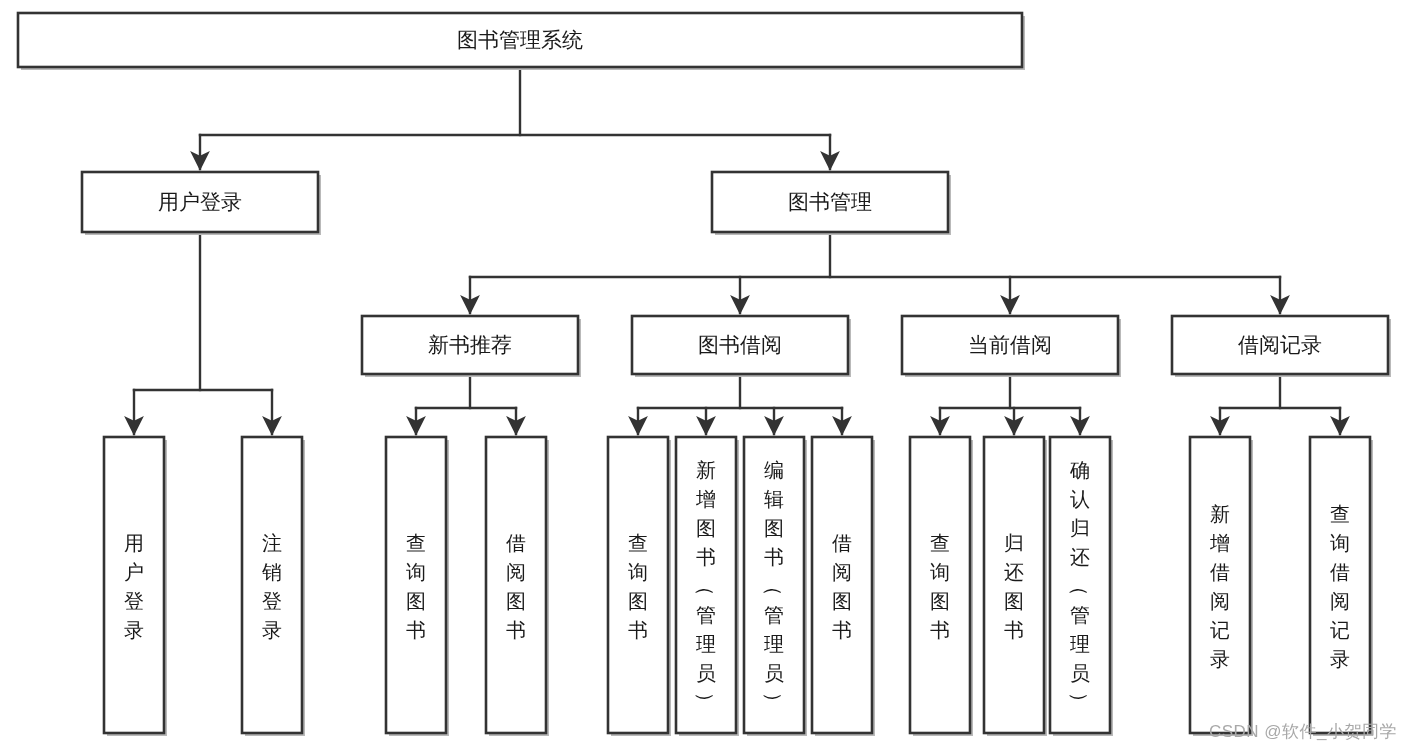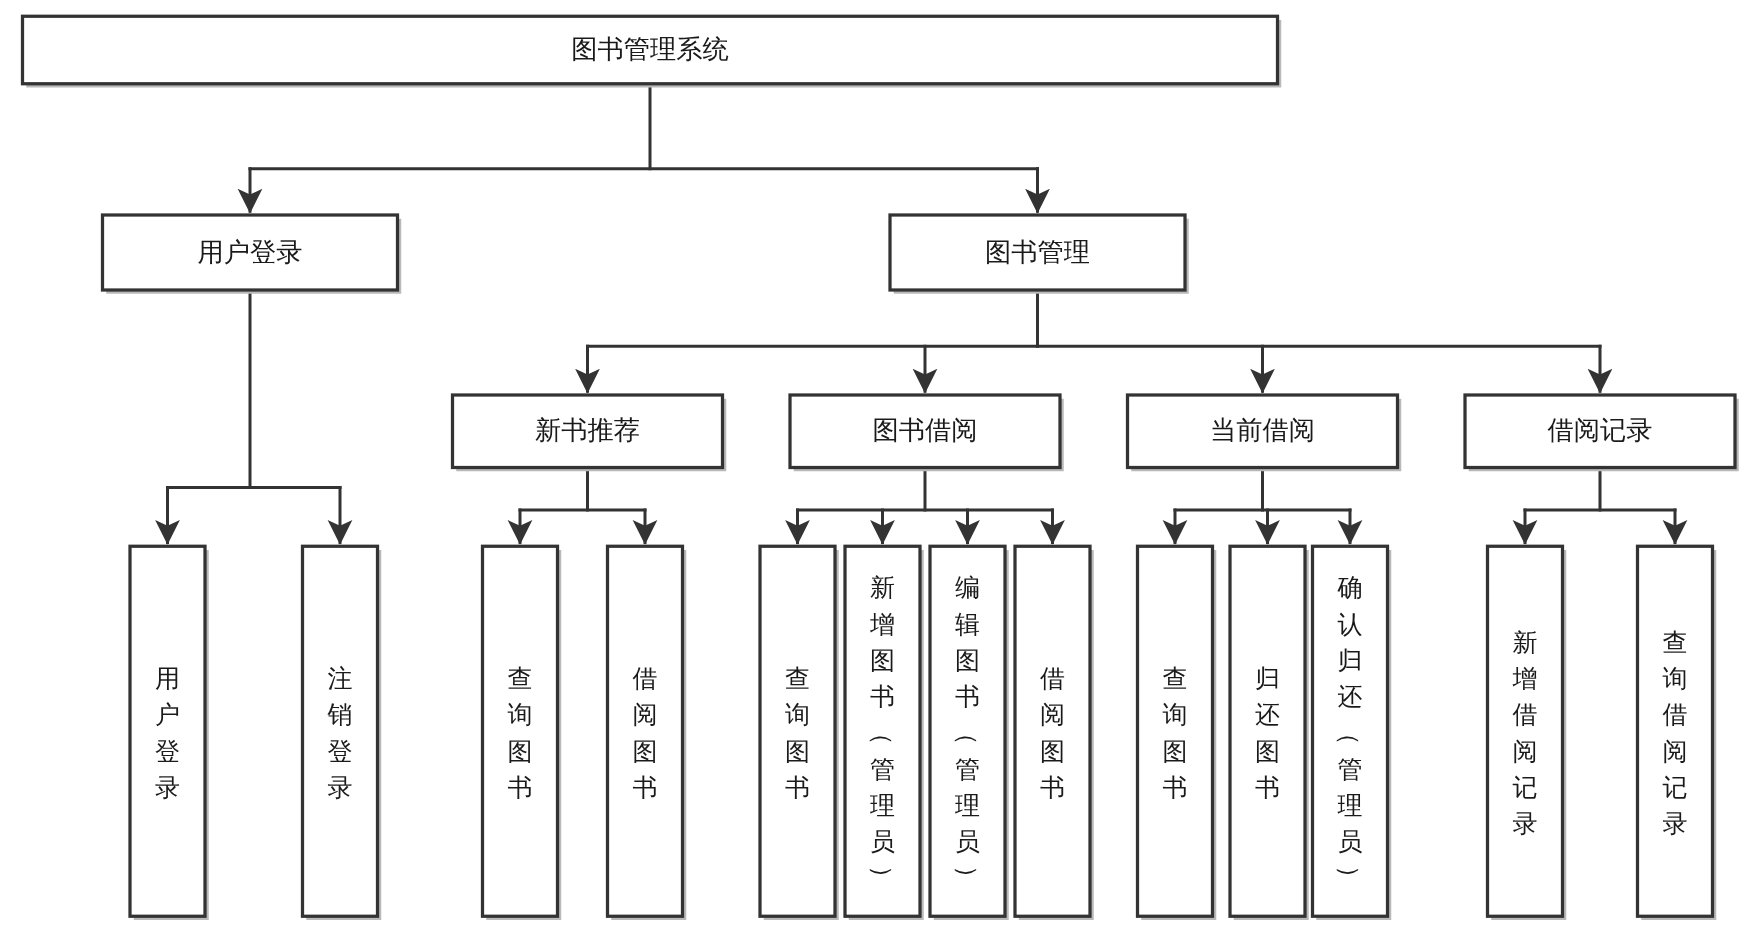--- a/index.html
+++ b/index.html
@@ -258,13 +258,14 @@
             <text x="1340" y="549.62" class="leaf-label">询</text>
             <text x="1340" y="578.62" class="leaf-label">借</text>
             <text x="1340" y="607.62" class="leaf-label">阅</text>
             <text x="1340" y="636.62" class="leaf-label">记</text>
             <text x="1340" y="665.62" class="leaf-label">录</text>
           </g>
         </g>
       </g>
   </svg>
 
+  <div class="watermark">CSDN @软件_小贺同学</div>
 </div>
 
 </body></html>

